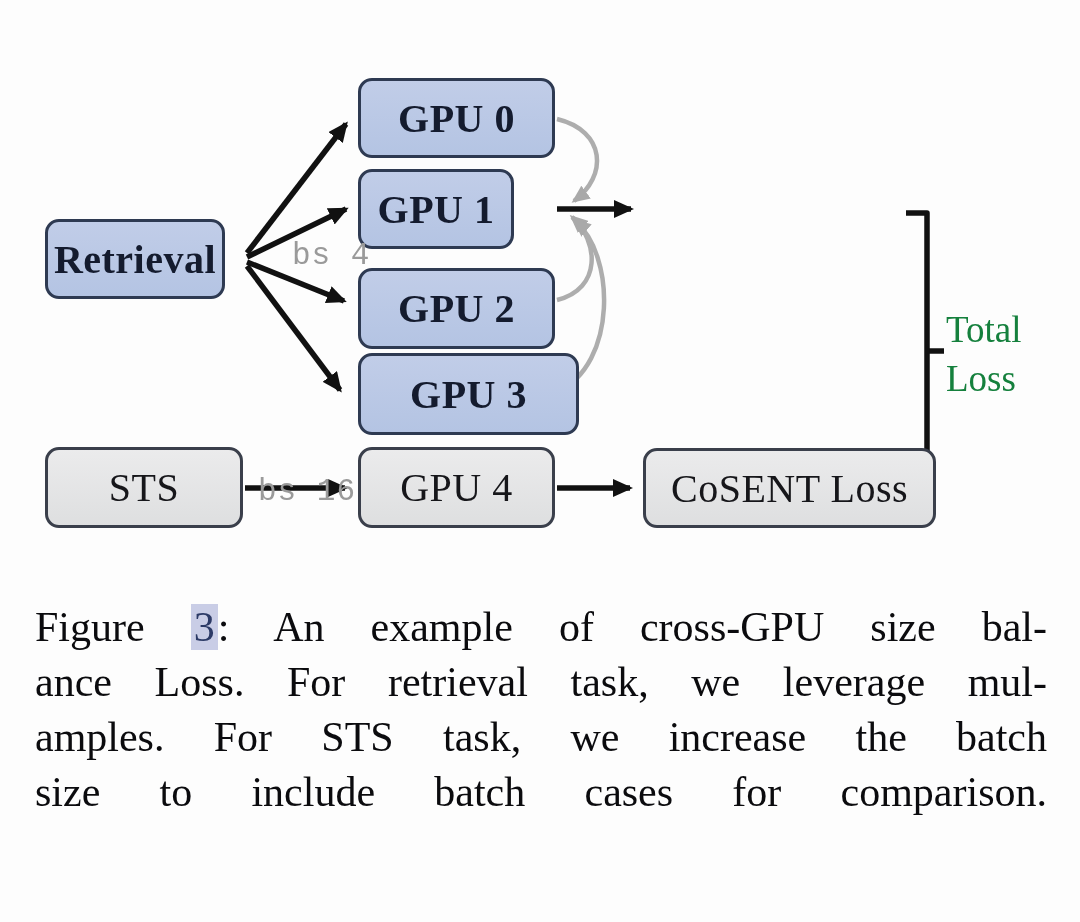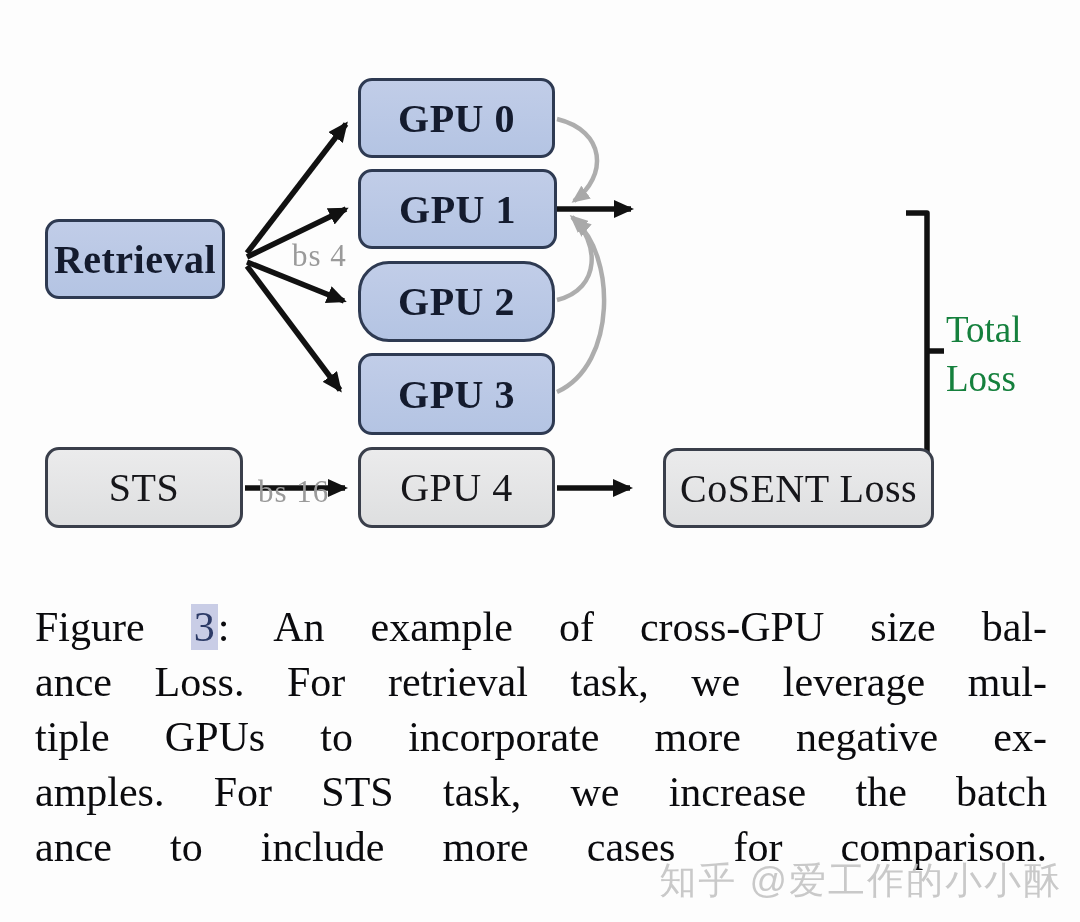--- a/index.html
+++ b/index.html
@@ -33,20 +33,21 @@
     background: linear-gradient(180deg, #ebebec 0%, #dedfe0 100%);
     border: 3px solid #3a3f4b;
     color: #16161a;
   }
   .edge-label {
     position: absolute;
     font-size: 31px;
     color: #9a9a9a;
     z-index: 4;
     letter-spacing: 1px;
+    font-family: Liberation Mono, monospace;
   }
   #total-loss {
     position: absolute;
     left: 946px;
     top: 305px;
     font-size: 37px;
     line-height: 49px;
     color: #15803d;
     z-index: 4;
   }
@@ -129,45 +130,43 @@
     <g stroke="#111111" stroke-width="5.5" fill="none" stroke-linejoin="round">
       <path d="M 906,213 L 927,213 L 927,490 L 910,490"></path>
       <line x1="927" y1="351" x2="944" y2="351"></line>
     </g>
   </svg>
 
   <div class="node blue" style="left:45px; top:219px; width:180px; height:80px;">Retrieval</div>
 
   <div class="node blue" style="left:358px; top:78px; width:197px; height:80px;">GPU 0</div>
 
-  <div class="node blue" style="left:358px; top:169px; width:199px; height:80px;">GPU 1</div>
+  <div class="node blue" style="left:358px; top:169px; width:156px; height:80px;">GPU 1</div>
 
-  <div class="node blue" style="left:358px; top:261px; width:197px; height:81px;border-radius:31px;">GPU 2</div>
+  <div class="node blue" style="left:358px; top:268px; width:197px; height:81px;">GPU 2</div>
 
-  <div class="node blue" style="left:358px; top:353px; width:197px; height:82px;">GPU 3</div>
+  <div class="node blue" style="left:358px; top:353px; width:221px; height:82px;">GPU 3</div>
 
 
   <div class="node gray" style="left:45px; top:447px; width:198px; height:81px;">STS</div>
 
   <div class="node gray" style="left:358px; top:447px; width:197px; height:81px;">GPU 4</div>
 
-  <div class="node gray" style="left:643px; top:448px; width:271px; height:80px;margin-left:20px;">CoSENT Loss</div>
+  <div class="node gray" style="left:643px; top:448px; width:293px; height:80px;">CoSENT Loss</div>
 
   <div class="edge-label" style="left:292px; top:238px;">bs 4</div>
 
   <div class="edge-label" style="left:258px; top:450px;margin-top:24px;">bs 16</div>
 
   <div id="total-loss">
     <div>Total</div>
     <div>Loss</div>
   </div>
 
   <div id="caption">
     <span class="cap-line"><span>Figure </span><span class="fig-num">3</span><span>: An example of cross-GPU size bal-</span></span>
     <span class="cap-line">ance Loss. For retrieval task, we leverage mul-</span>
-    <span class="cap-line">tiple GPUs to incorporate more negative ex-</span>
     <span class="cap-line">amples. For STS task, we increase the batch</span>
-    <span class="cap-line">ance to include more cases for comparison.</span>
+    <span class="cap-line">size to include batch cases for comparison.</span>
   </div>
 
-  <div id="watermark">知乎 @爱工作的小小酥</div>
 
 </div>
 
 </body></html>

